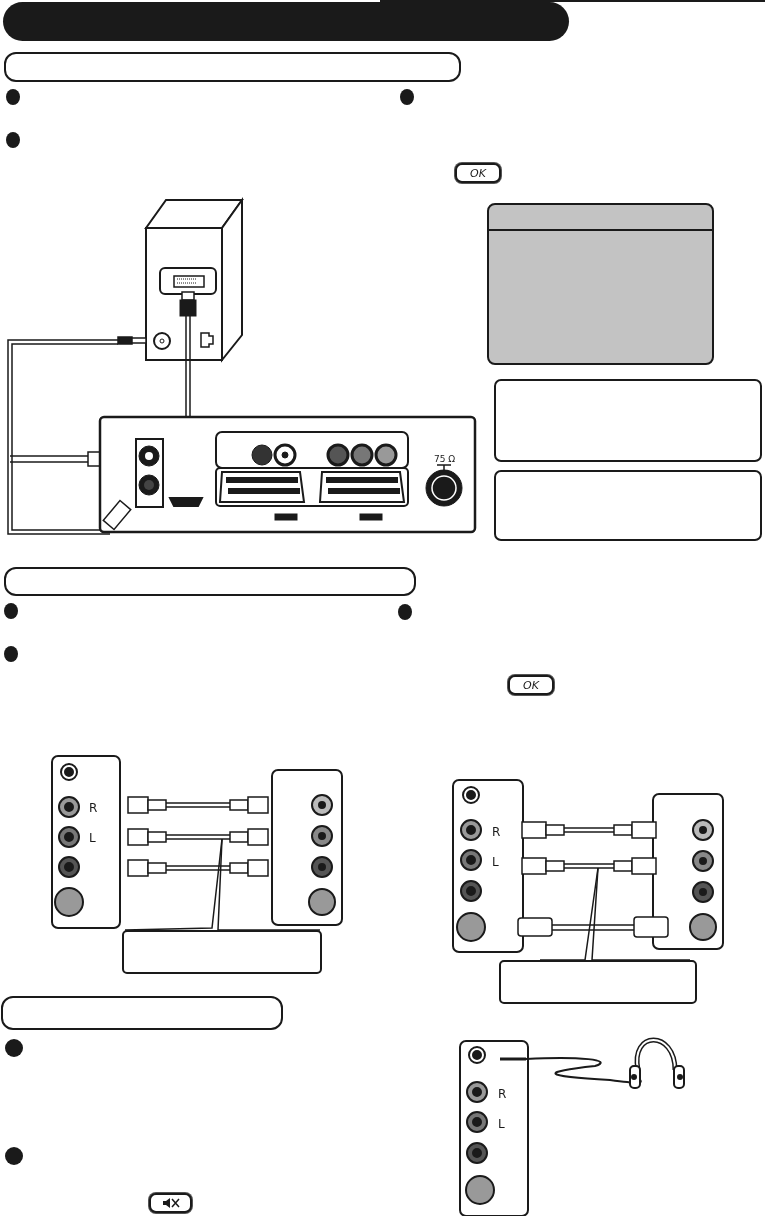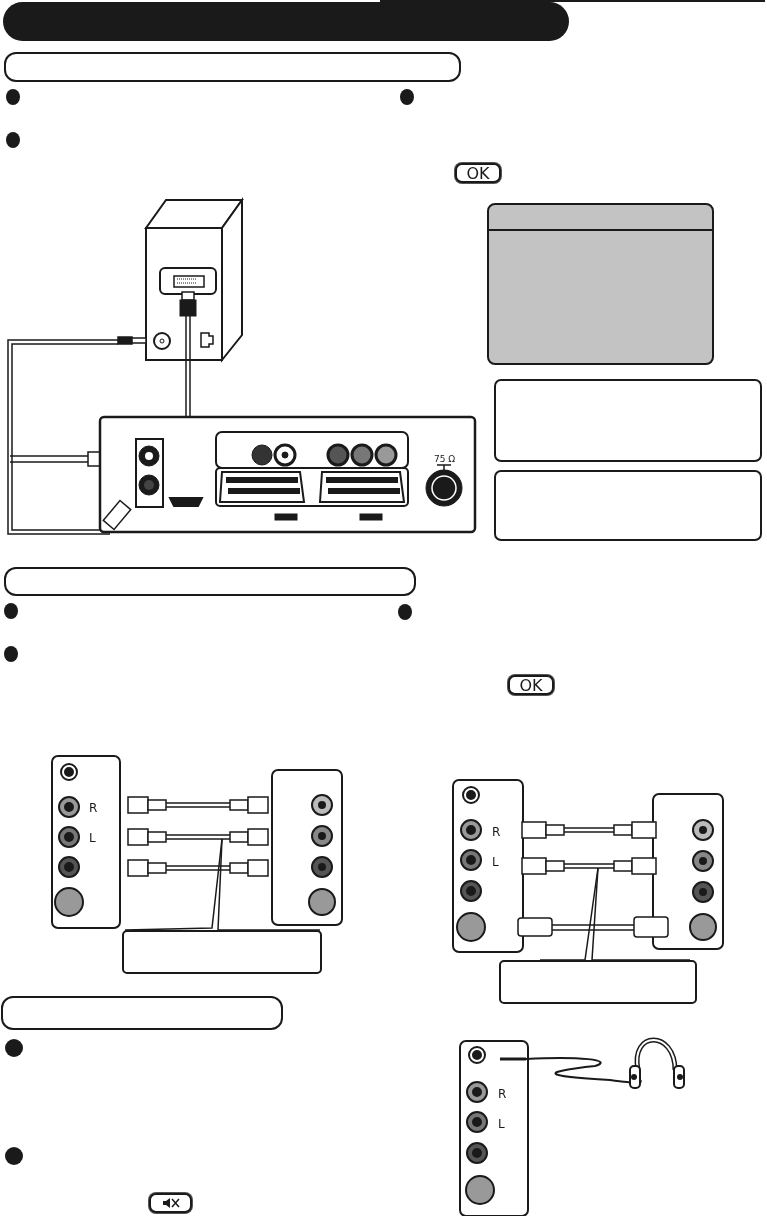--- a/index.html
+++ b/index.html
@@ -6,22 +6,22 @@
   body { width: 767px; height: 1216px; position: relative; overflow: hidden;
          font-family: "Liberation Sans", sans-serif; color: #1a1a1a; }
   .abs { position: absolute; }
   .title-bar { left: 3px; top: 2px; width: 566px; height: 39px; background: #1a1a1a;
                border-radius: 20px; }
   .top-rule { left: 380px; top: 0; width: 385px; height: 2px; background: #1a1a1a; }
   .section-box { border: 2px solid #1a1a1a; border-radius: 12px; background: #fff; box-sizing: border-box; }
   .bullet { width: 14px; height: 16px; border-radius: 50%; background: #1a1a1a; }
   .key { border: 2px solid #1a1a1a; border-radius: 7px; background: #fff; box-sizing: border-box;
          display: flex; align-items: center; justify-content: center;
-         font-family: "DejaVu Sans", sans-serif; font-size: 16px; color: #1a1a1a;
-         box-shadow: inset 0 0 0 1px #fff, 0 0 0 1px #555; }
+         font-family: "DejaVu Sans", sans-serif; font-size: 11px; color: #1a1a1a;
+         box-shadow: inset 0 0 0 1px #fff, 0 0 0 1px #555; font-style: italic; }
   .menu-panel { left: 487px; top: 203px; width: 227px; height: 162px; background: #c3c3c3;
                 border: 2px solid #1a1a1a; border-radius: 8px; box-sizing: border-box; }
   .menu-header { position: absolute; left: 0; right: 0; top: 0; height: 24px; border-bottom: 2px solid #1a1a1a; }
   .note-box { border: 2px solid #1a1a1a; border-radius: 7px; background: #fff; box-sizing: border-box; }
   svg { position: absolute; overflow: visible; }
   .lbl { font-family: "DejaVu Sans", sans-serif; font-size: 12px; fill: #1a1a1a; }
 </style>
 </head>
 <body>
 

